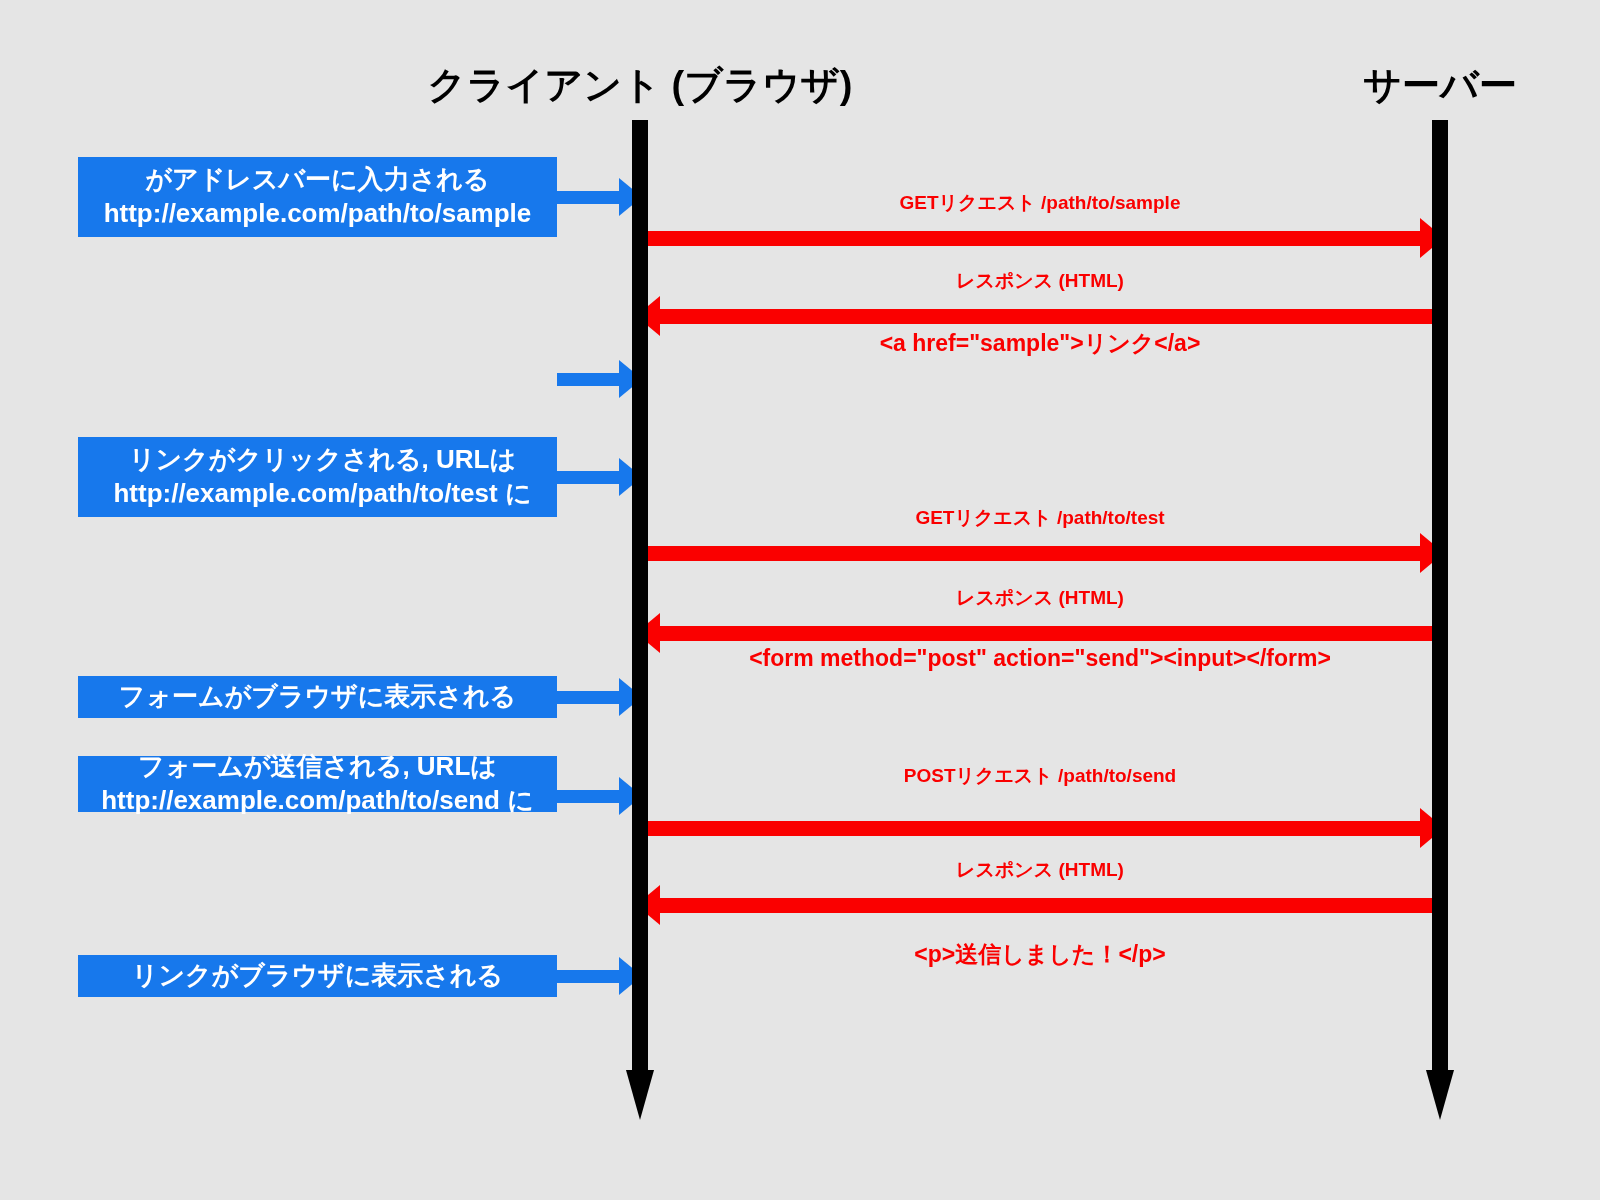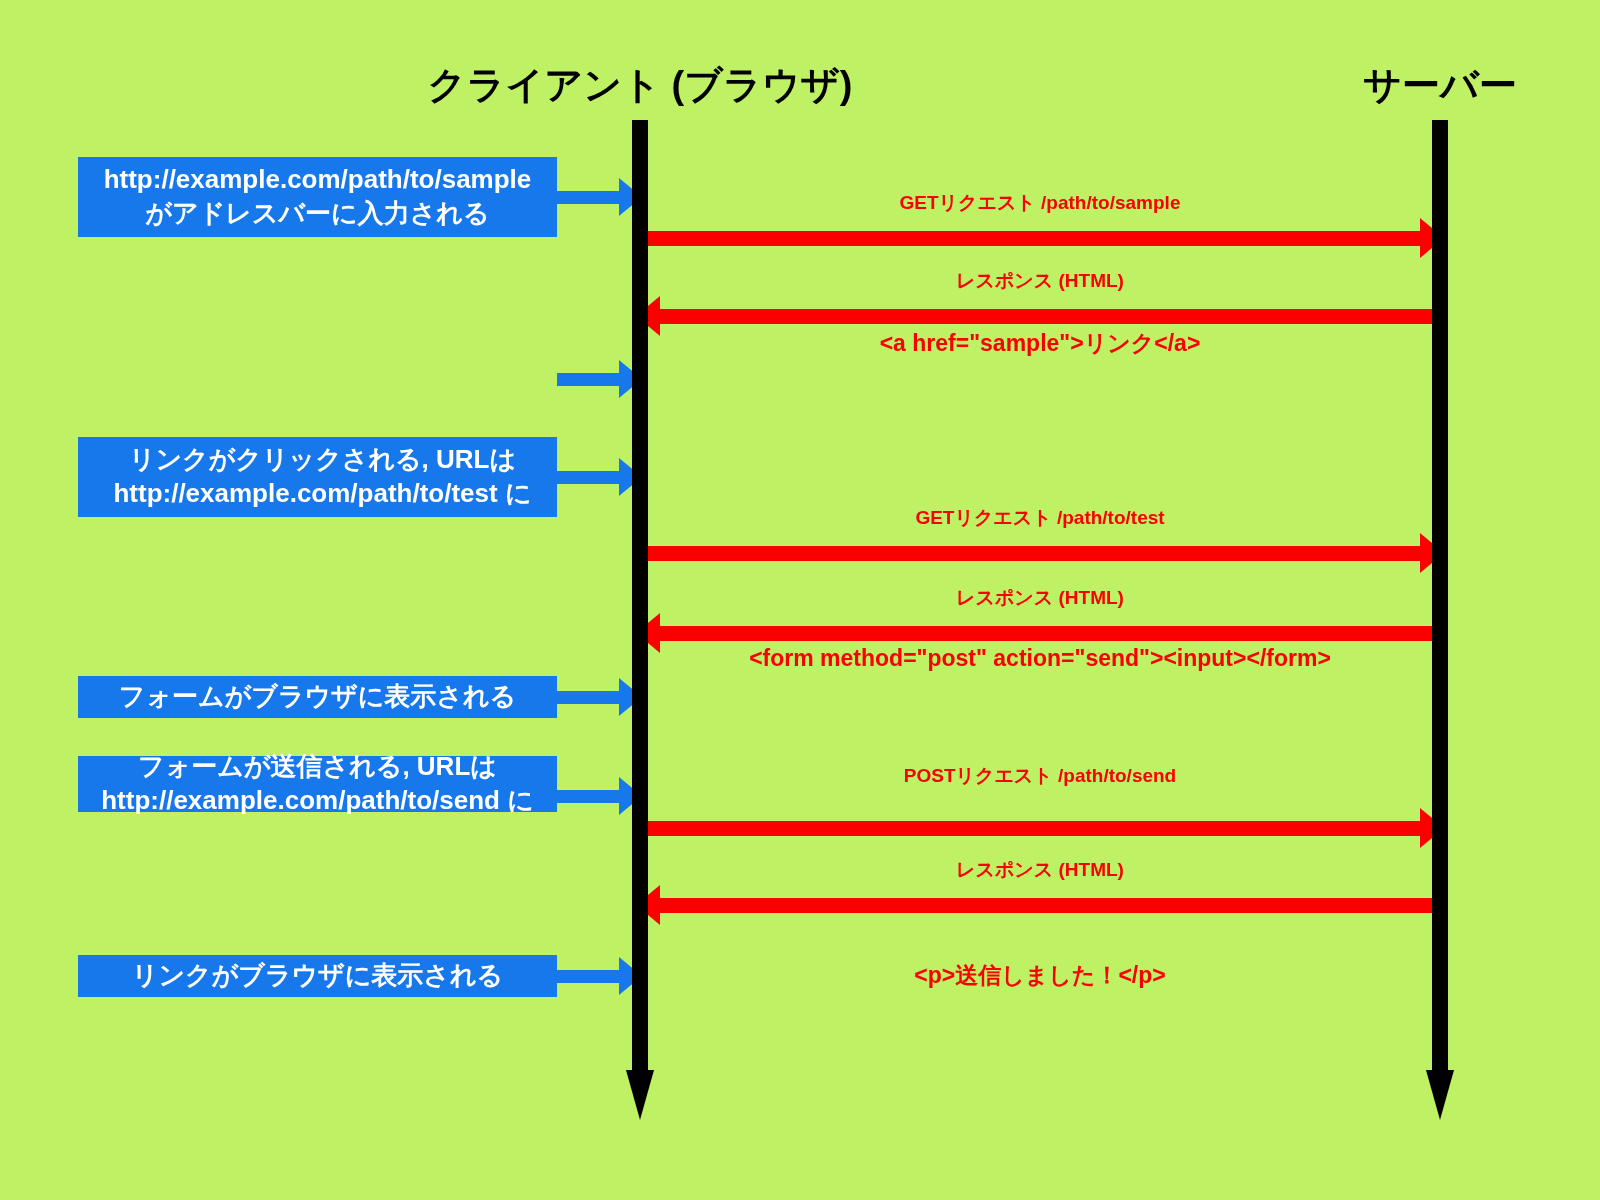--- a/index.html
+++ b/index.html
@@ -6,21 +6,21 @@
     --event-blue: #1778EC;
     --message-red: #FA0000;
     --lifeline-black: #000000;
   }
   * { box-sizing: border-box; }
   html, body { margin: 0; padding: 0; background: #ffffff; }
   .canvas {
     position: relative;
     width: 1600px;
     height: 1200px;
-    background: #bef264;
+    background: #e5e5e5;
     font-family: "Liberation Sans", "DejaVu Sans", sans-serif;
     overflow: hidden;
   }
 
   
   .title {
     position: absolute;
     top: 60px;
     font-size: 38px;
     font-weight: bold;
@@ -155,38 +155,38 @@
     position: absolute;
     left: 636px;
     width: 808px;
     text-align: center;
     color: var(--message-red);
     font-weight: bold;
     font-size: 23px;
     white-space: nowrap;
     z-index: 3;
   }
-  .mc2 { top: 328px; } .mc4 { top: 645px; } .mc6 { top: 960px; }
+  .mc2 { top: 328px; } .mc4 { top: 645px; } .mc6 { top: 939px; }
 </style>
 </head>
 <body>
 
 <div class="canvas">
 
   <div class="title title-client">クライアント (ブラウザ)</div>
   <div class="title title-server">サーバー</div>
 
   <div class="lifeline lifeline-client"></div>
   <div class="lifeline-head lifeline-head-client"></div>
   <div class="lifeline lifeline-server"></div>
   <div class="lifeline-head lifeline-head-server"></div>
 
   <div class="event ev1">
+    <span>がアドレスバーに入力される</span>
     <span>http://example.com/path/to/sample</span>
-    <span>がアドレスバーに入力される</span>
   </div>
   <div class="ev-shaft evs1"></div>
   <div class="ev-head evh1"></div>
 
   <div class="ev-shaft evs2"></div>
   <div class="ev-head evh2"></div>
 
   <div class="event ev3">
     <span>リンクがクリックされる, URLは</span>
     <span>http://example.com/path/to/test に</span>

